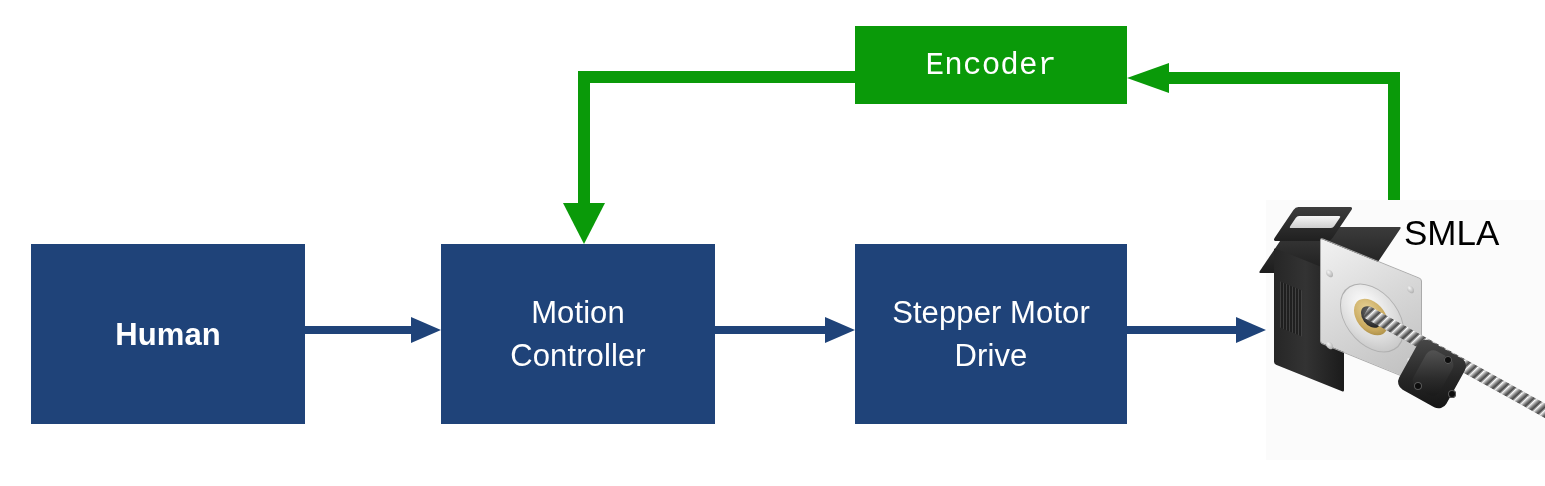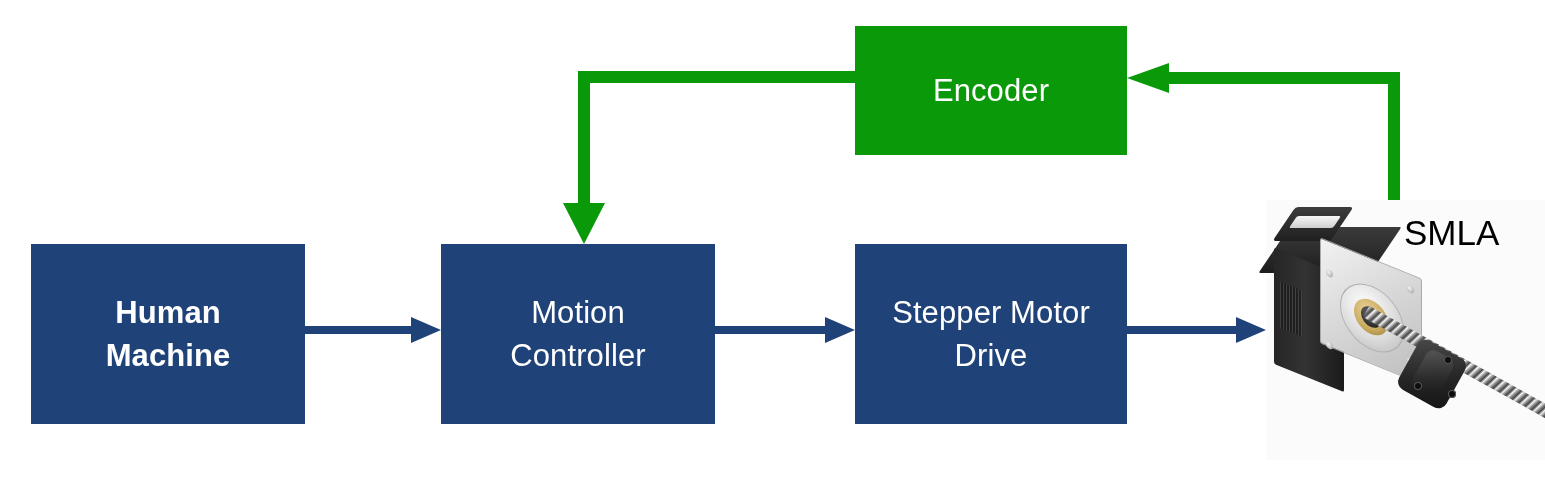--- a/index.html
+++ b/index.html
@@ -31,21 +31,21 @@
     padding: 0 4px;
   }
   .block-blue { background: #1F4379; }
   .block-green { background: #0A9A09; }
 
   .block .lbl { display: block; }
 
   #block-hmi     { left: 31px;  top: 244px; width: 274px; height: 180px; font-weight: bold; }
   #block-motion  { left: 441px; top: 244px; width: 274px; height: 180px; }
   #block-drive   { left: 855px; top: 244px; width: 272px; height: 180px; }
-  #block-encoder { left: 855px; top: 26px;  width: 272px; height: 129px; }
+  #block-encoder { left: 855px; top: 26px;  width: 272px; height: 78px; font-family: Liberation Mono, monospace; }
 
   
   .arrow-blue { position: absolute; height: 26px; }
   .arrow-blue .stem {
     position: absolute;
     left: 0;
     top: 9px;
     height: 8px;
     background: #1F4379;
   }
@@ -268,21 +268,20 @@
 
   <div class="block block-green" id="block-encoder">
     <div>
       <span class="lbl">Encoder</span>
     </div>
   </div>
 
   <div class="block block-blue" id="block-hmi">
     <div>
       <span class="lbl">Human</span>
-      <span class="lbl">Machine</span>
     </div>
   </div>
 
   <div class="block block-blue" id="block-motion">
     <div>
       <span class="lbl">Motion</span>
       <span class="lbl">Controller</span>
     </div>
   </div>
 

